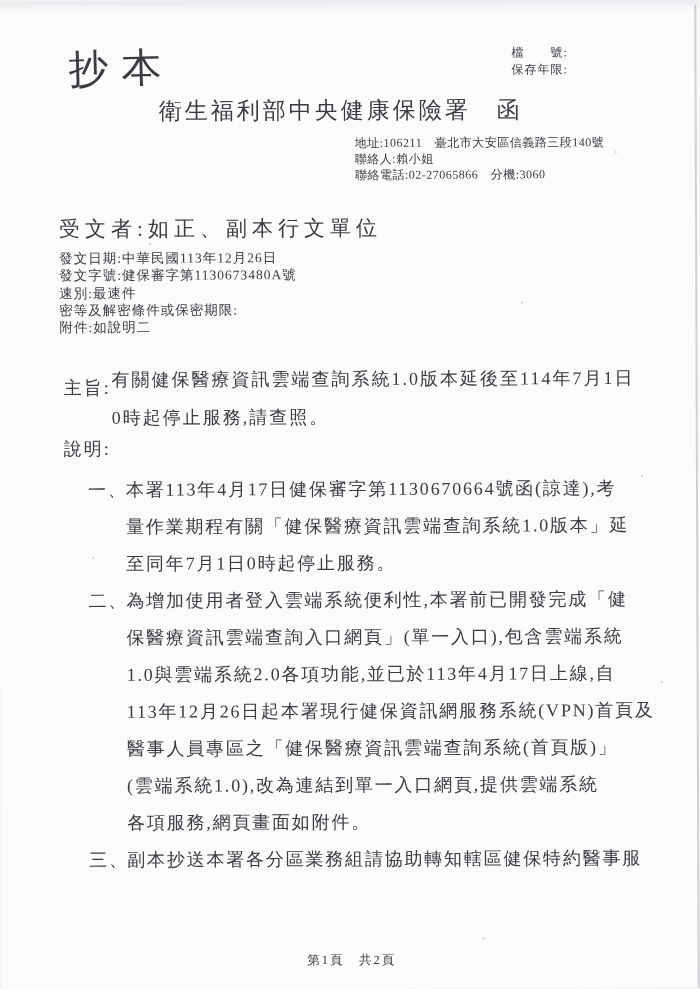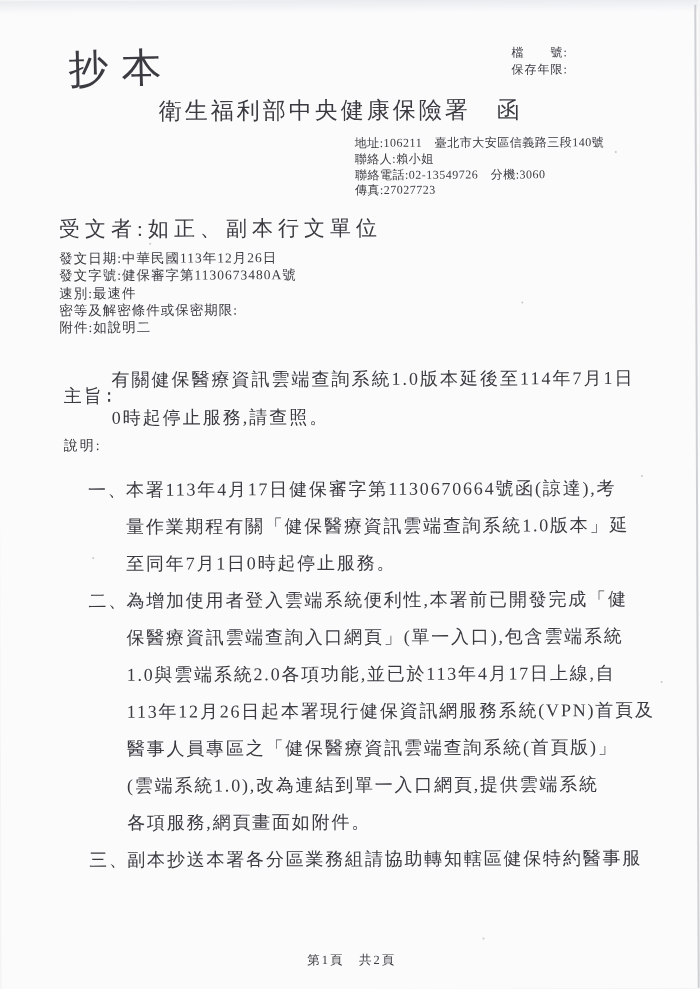--- a/index.html
+++ b/index.html
@@ -98,28 +98,28 @@
   }
   .subject {
     position: absolute;
     left: 64px;
     top: 360px;
     width: 600px;
     font-size: 18px;
     line-height: 38px;
     letter-spacing: 2px;
   }
-  .subject-label { position: absolute; left: 0; top: 17px; font-family: Liberation Mono, monospace; }
+  .subject-label { position: absolute; left: 0; top: 8px; }
   .subject-lines { margin-left: 48px; }
   .subject-lines .tline { white-space: nowrap; }
   .explain-label {
     position: absolute;
     left: 64px;
     top: 436px;
-    font-size: 14px;
+    font-size: 18px;
     letter-spacing: 2px;
     white-space: nowrap;
     text-align: center;
   }
   .items {
     position: absolute;
     left: 88px;
     top: 471px;
     width: 575px;
     font-size: 18px;
@@ -162,22 +162,21 @@
   <div class="filing">
     <div>檔　　號:</div>
     <div>保存年限:</div>
   </div>
 
   <div class="title">衛生福利部中央健康保險署　函</div>
 
   <div class="contact">
     <div>地址:106211　臺北市大安區信義路三段140號</div>
     <div>聯絡人:賴小姐</div>
-    <div>聯絡電話:02-13549726　分機:3060</div>
-    <div>傳真:27027723</div>
+    <div>聯絡電話:02-27065866　分機:3060</div>
   </div>
 
   <div class="recipient">受文者:如正、副本行文單位</div>
 
   <div class="meta">
     <div>發文日期:中華民國113年12月26日</div>
     <div>發文字號:健保審字第1130673480A號</div>
     <div>速別:最速件</div>
     <div>密等及解密條件或保密期限:</div>
     <div>附件:如說明二</div>

